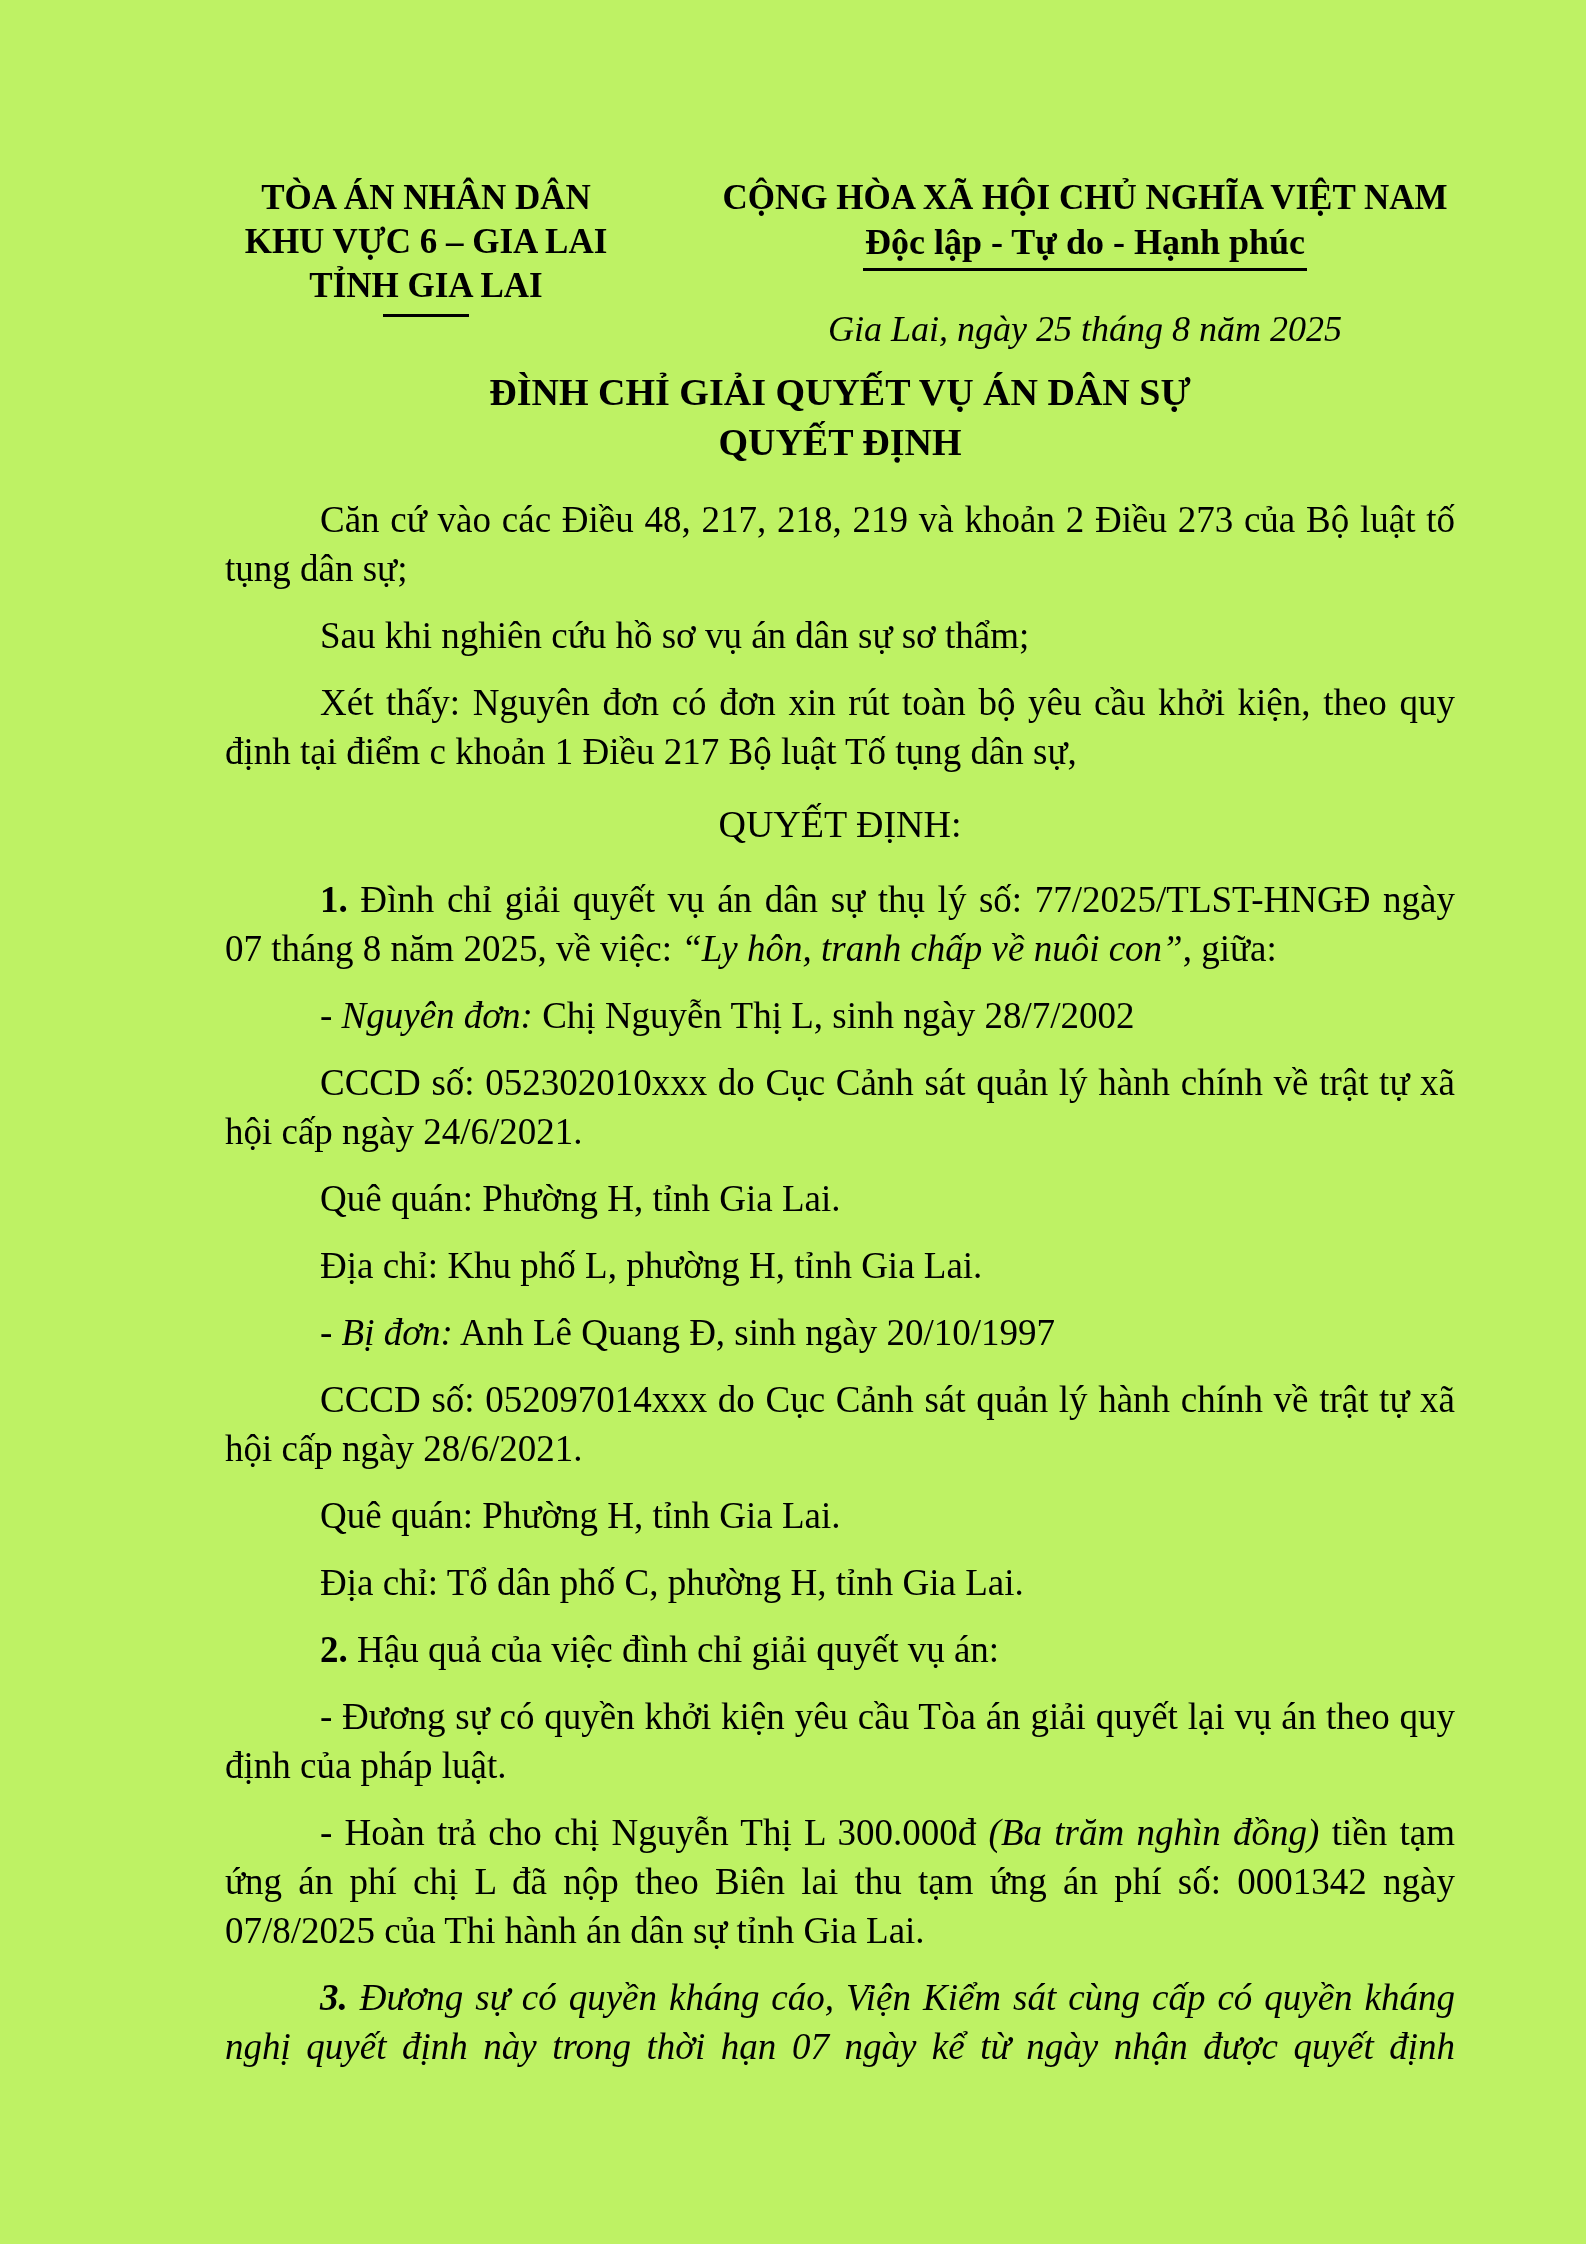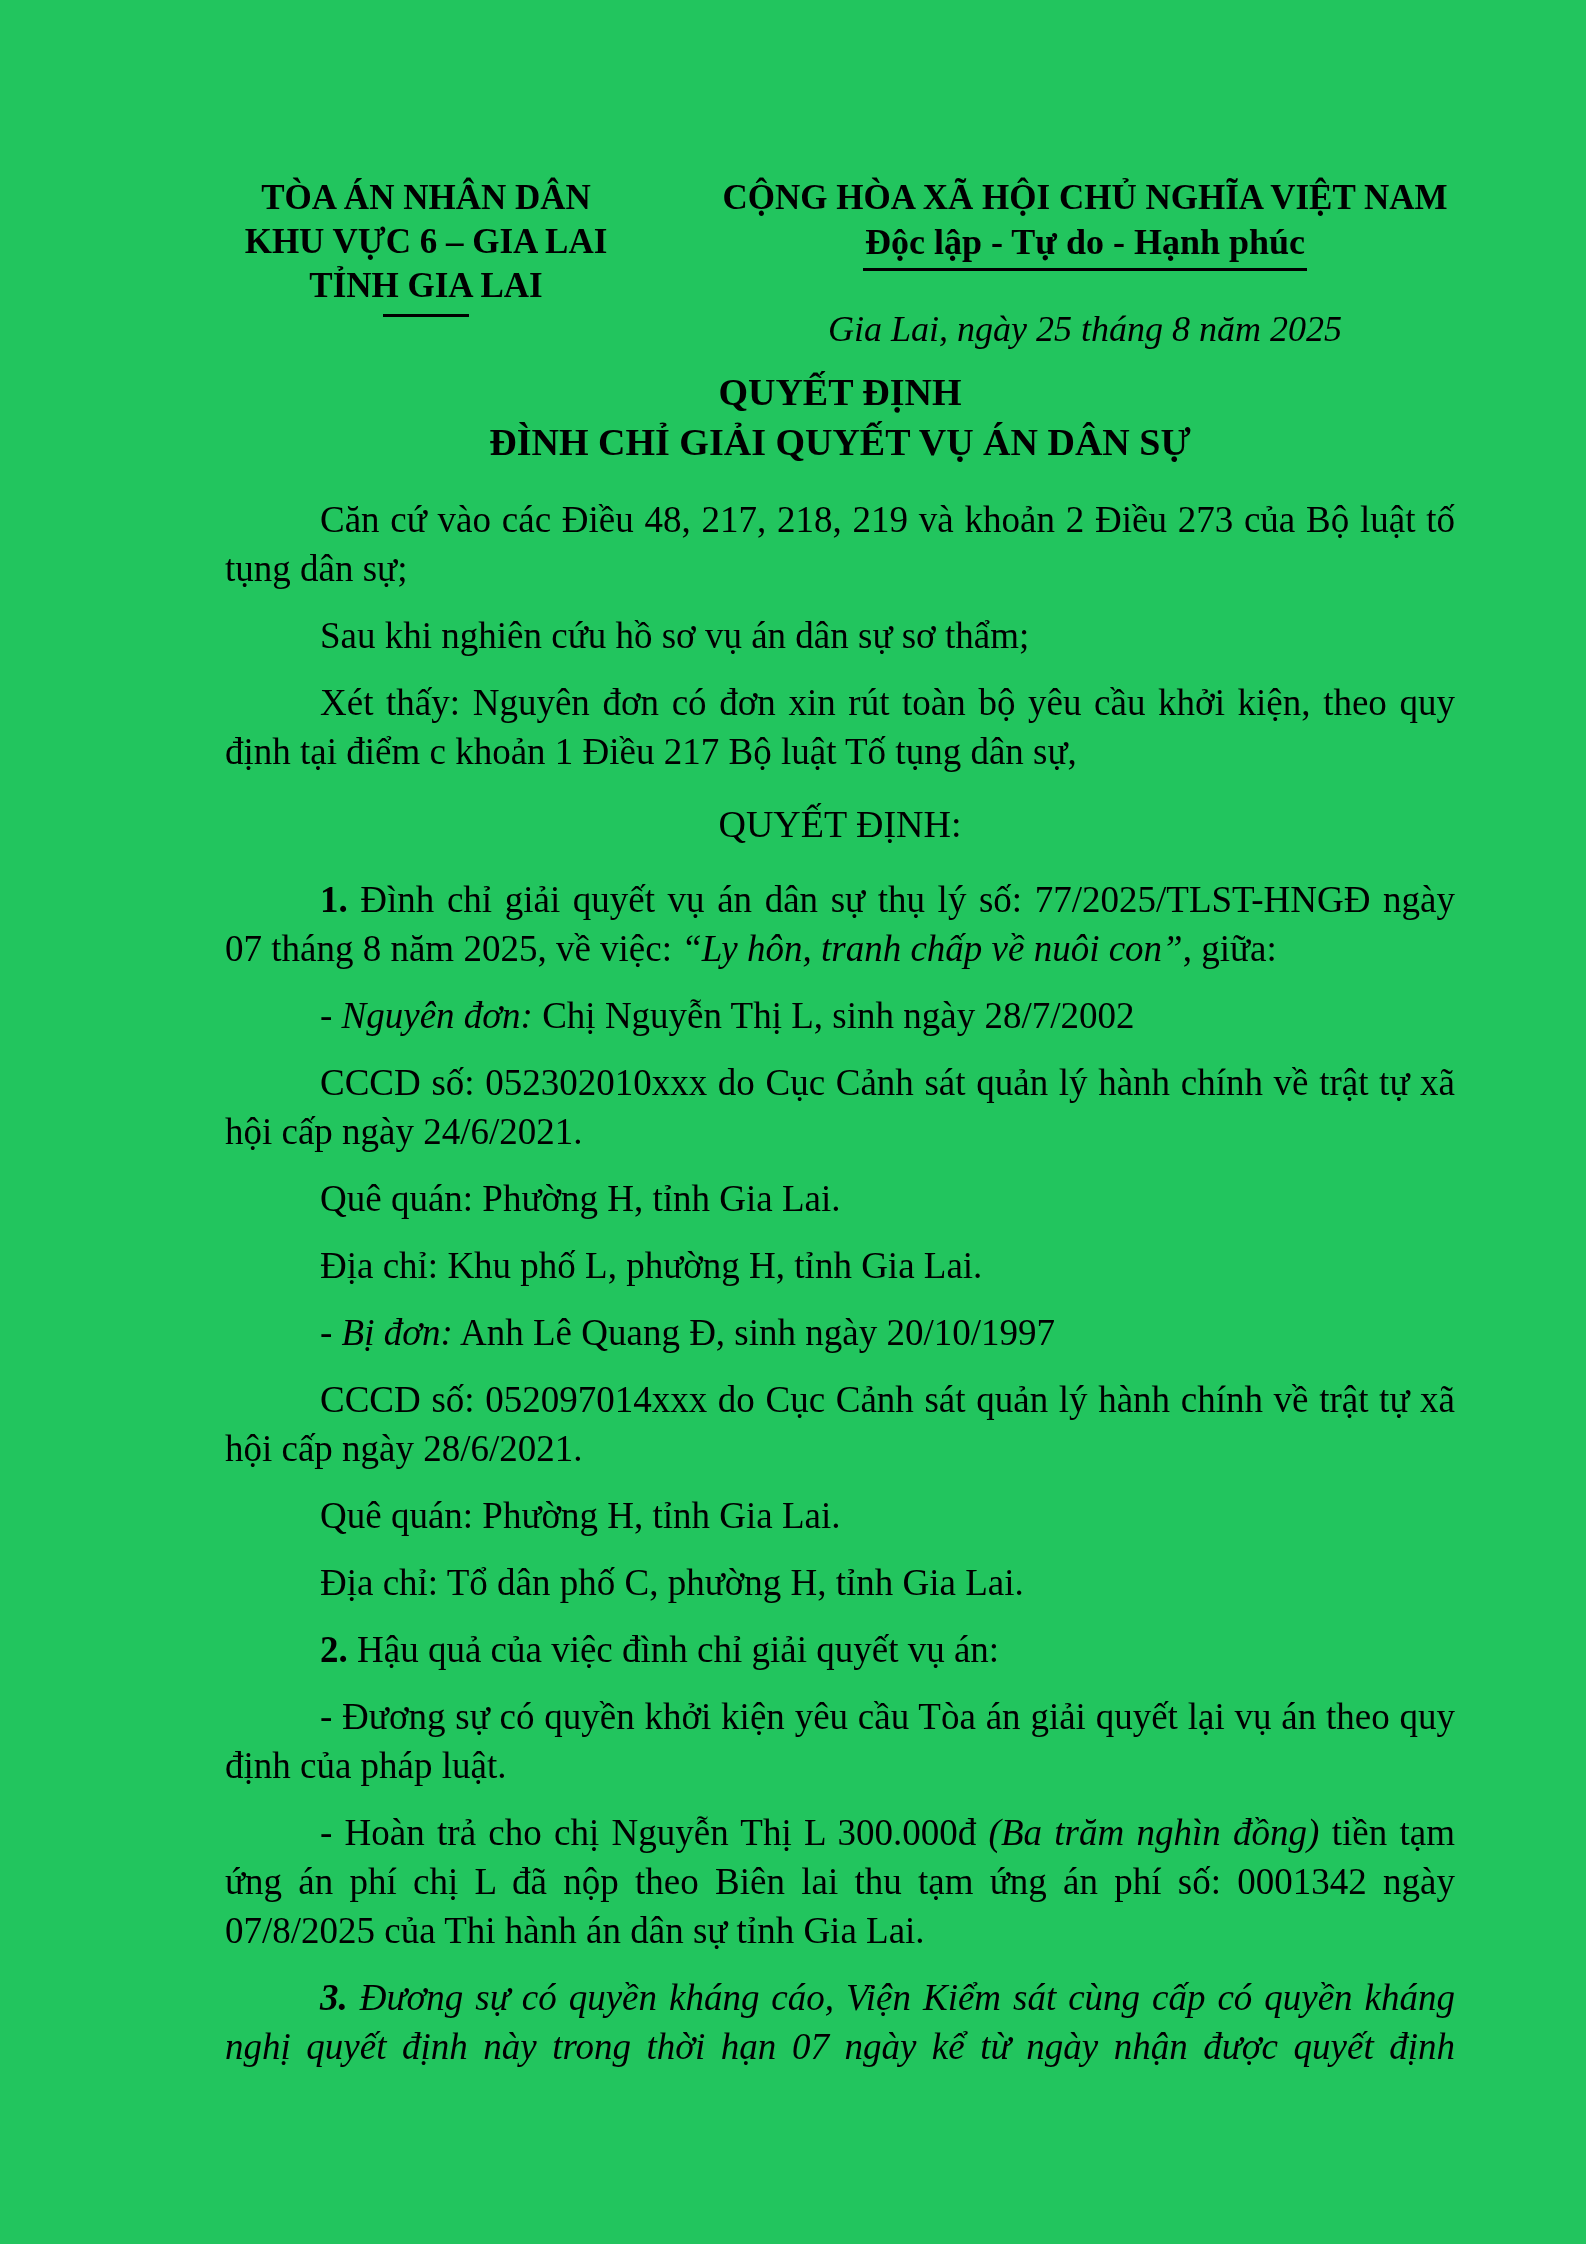--- a/index.html
+++ b/index.html
@@ -3,21 +3,21 @@
 <meta charset="utf-8">
 <style>
   * { box-sizing: border-box; }
   html, body { margin: 0; padding: 0; background: #ffffff; }
 
   .page {
     position: relative;
     width: 1586px;
     height: 2244px;
     margin: 0 auto;
-    background: #22c55e;
+    background: #bef264;
     color: #000000;
     font-family: "Liberation Serif", "DejaVu Serif", serif;
     font-size: 37px;
     padding: 176px 131px 0 225px;
     overflow: hidden;
   }
 
   
   .header {
     display: flex;
@@ -110,22 +110,22 @@
     <div class="header-right">
       <div class="h-line">CỘNG HÒA XÃ HỘI CHỦ NGHĨA VIỆT NAM</div>
       <div class="motto-wrap">
         <span class="motto">Độc lập - Tự do - Hạnh phúc</span>
       </div>
       <div class="date-line">Gia Lai, ngày 25 tháng 8 năm 2025</div>
     </div>
   </div>
 
   <div class="doc-title">
+    <div class="t-line">ĐÌNH CHỈ GIẢI QUYẾT VỤ ÁN DÂN SỰ</div>
     <div class="t-line">QUYẾT ĐỊNH</div>
-    <div class="t-line">ĐÌNH CHỈ GIẢI QUYẾT VỤ ÁN DÂN SỰ</div>
   </div>
 
   <p class="body first-para">Căn cứ vào các Điều 48, 217, 218, 219 và khoản 2 Điều 273 của Bộ luật tố tụng dân sự;</p>
   <p class="body">Sau khi nghiên cứu hồ sơ vụ án dân sự sơ thẩm;</p>
   <p class="body">Xét thấy: Nguyên đơn có đơn xin rút toàn bộ yêu cầu khởi kiện, theo quy định tại điểm c khoản 1 Điều 217 Bộ luật Tố tụng dân sự,</p>
 
   <div class="decision-heading">QUYẾT ĐỊNH:</div>
 
   <p class="body after-heading"><b class="num">1.</b><span> Đình chỉ giải quyết vụ án dân sự thụ lý số: 77/2025/TLST-HNGĐ ngày 07 tháng 8 năm 2025, về việc: </span><i class="it">“Ly hôn, tranh chấp về nuôi con”</i><span>, giữa:</span></p>
 

